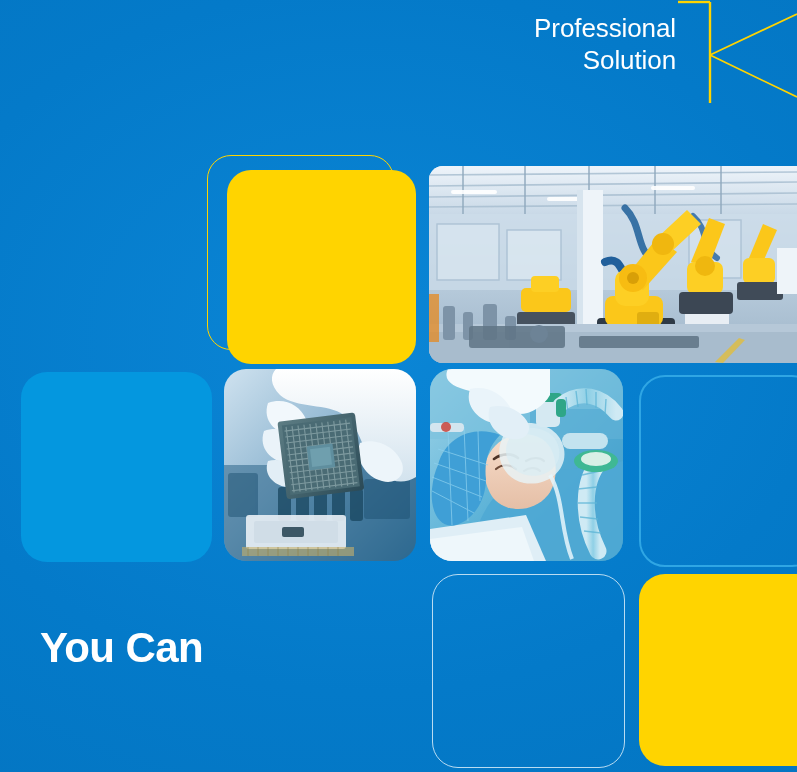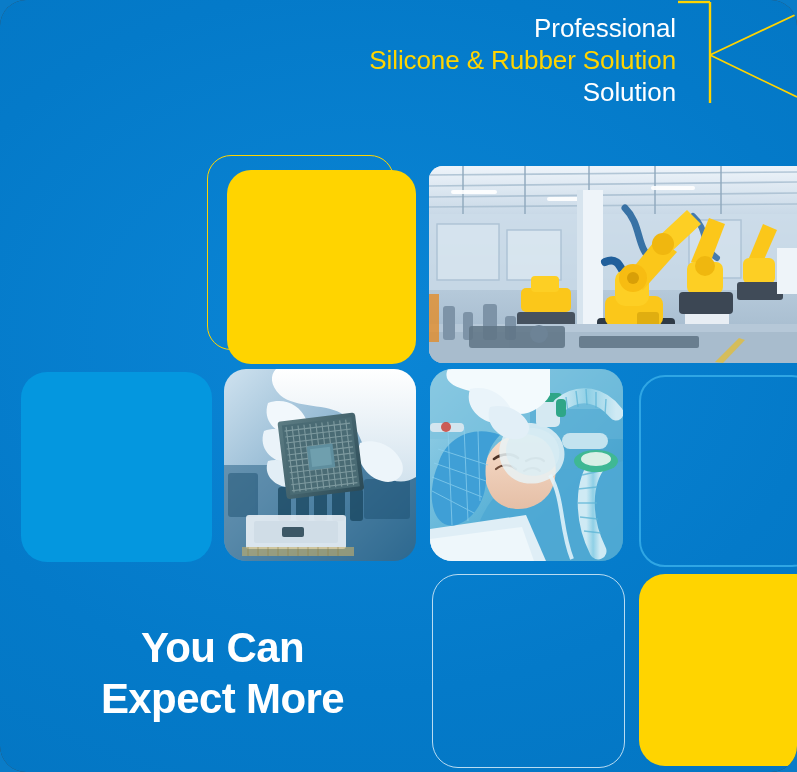--- a/index.html
+++ b/index.html
@@ -10,21 +10,20 @@
   body {
     font-family: "Liberation Sans", sans-serif;
   }
 
   #poster {
     position: relative;
     width: 797px;
     height: 772px;
     overflow: hidden;
     background: #404040;
-    border-radius: 26px;
   }
 
   
   #poster::before {
     content: "";
     position: absolute;
     inset: 0;
     background: radial-gradient(ellipse 120% 95% at 46% 44%, #0b86d6 0%, #047ac9 48%, #0372bd 100%);
     pointer-events: none;
   }
@@ -132,21 +131,21 @@
     width: 193px; height: 192px;
     border-radius: 22px;
   }
 
   
   .slogan {
     position: absolute;
     left: 40px;
     top: 622px;
     width: 365px;
-    text-align: center;
+    text-align: left;
     color: #ffffff;
     font-size: 42px;
     font-weight: 700;
     line-height: 1.22;
     letter-spacing: -0.6px;
     z-index: 12;
   }
   .slogan span { display: block; white-space: nowrap; }
 </style>
 </head>
@@ -156,21 +155,20 @@
 
   <svg class="bracket" viewBox="0 0 197 135" preserveAspectRatio="none">
     <path d="M 78 2 L 110 2" stroke="#ffd400" stroke-width="2.4" fill="none"></path>
     <path d="M 110 2 L 110 103" stroke="#ffd400" stroke-width="2.4" fill="none"></path>
     <path d="M 110 55 L 197 14" stroke="#ffd400" stroke-width="1.7" fill="none"></path>
     <path d="M 110 55 L 197 97" stroke="#ffd400" stroke-width="1.7" fill="none"></path>
   </svg>
 
   <div class="headline">
     <span class="hl white">Professional</span>
-    <span class="hl yellow">Silicone &amp; Rubber Solution</span>
     <span class="hl white">Solution</span>
   </div>
 
   <div class="tile tile-outline-yellow"></div>
   <div class="tile tile-solid-yellow"></div>
   <div class="tile tile-lightblue-solid"></div>
   <div class="tile tile-lightblue-outline-right"></div>
   <div class="tile tile-white-outline-bottom"></div>
   <div class="tile tile-solid-yellow-bottom"></div>
 
@@ -457,16 +455,15 @@
 
       <path d="M 120 106 C 134 130, 130 160, 142 190" stroke="#e8f6fb" stroke-width="4" fill="none" opacity="0.85"></path>
 
       <rect x="0" y="54" width="34" height="9" rx="4" fill="#e9eef2" opacity="0.8"></rect>
       <circle cx="16" cy="58" r="5" fill="#c8392f" opacity="0.8"></circle>
     </svg>
   </div>
 
   <div class="slogan">
     <span>You Can</span>
-    <span>Expect More</span>
   </div>
 
 </div>
 
 </body></html>

